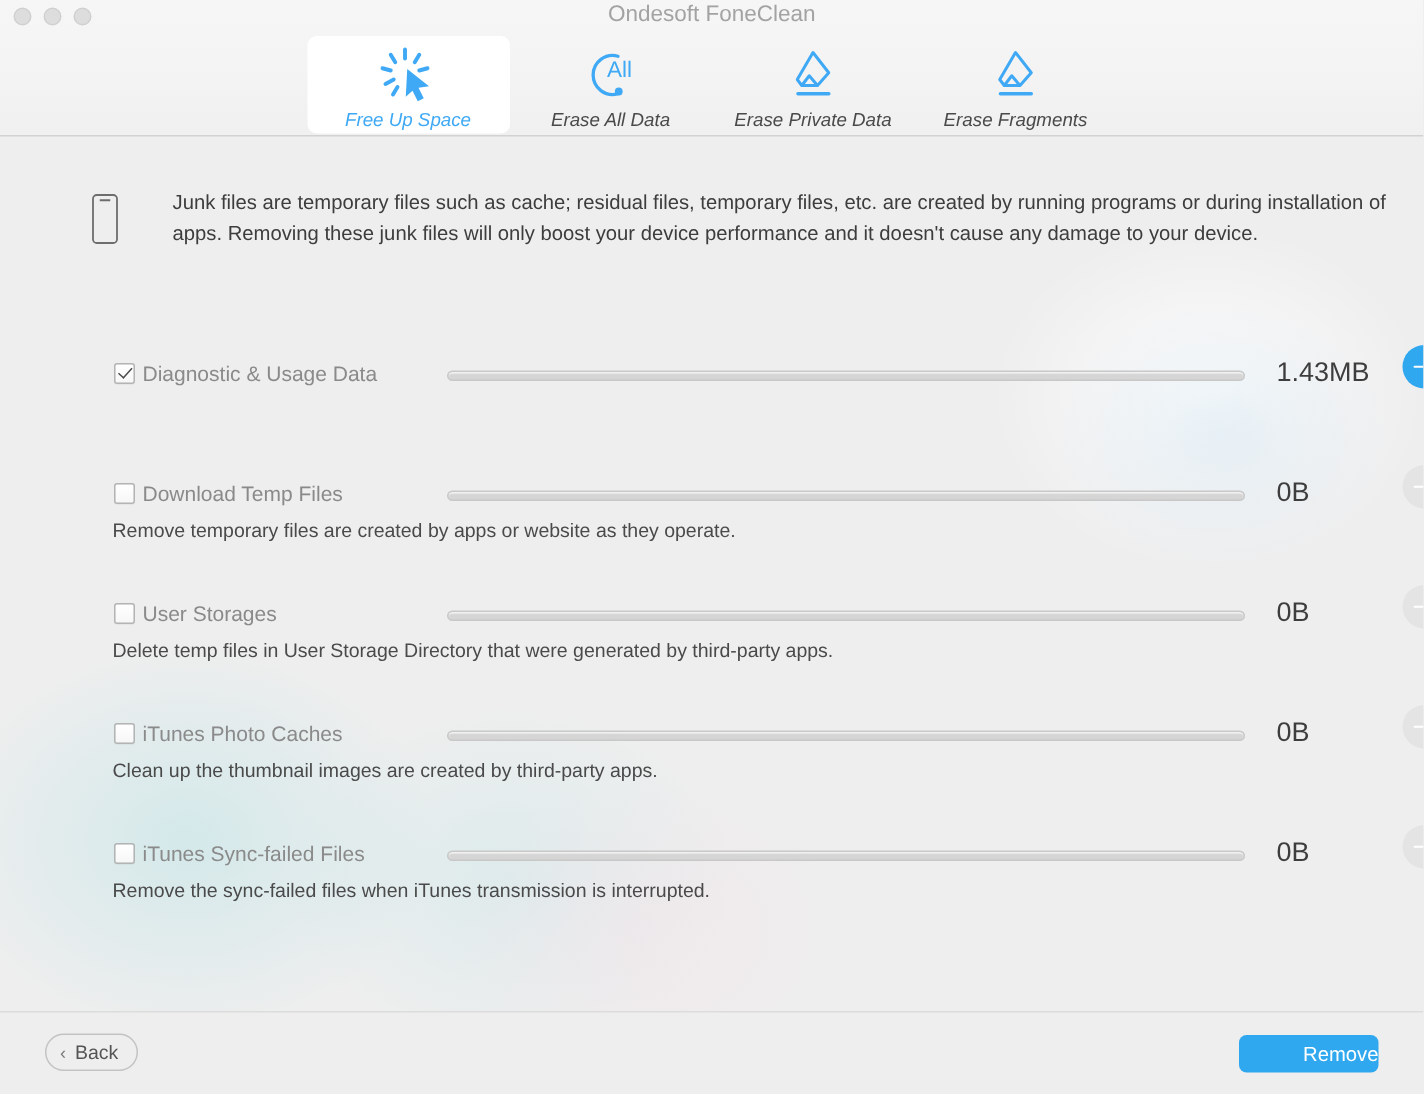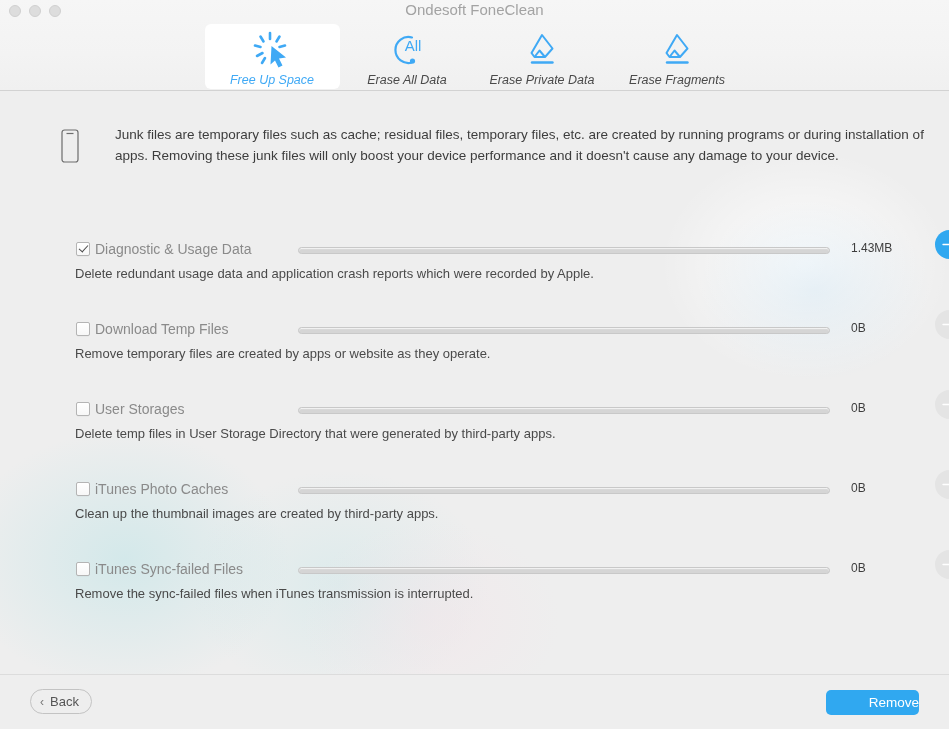--- a/index.html
+++ b/index.html
@@ -205,21 +205,21 @@
     left: 253px; top: 8px;
     width: 532px; height: 7px;
     border-radius: 4px;
     background: #d5d5d5;
     border: 0.5px solid #c8c8c8;
     box-shadow: inset 0 1px 1px rgba(255,255,255,0.75);
   }
   .size {
     position: absolute;
     left: 806px; top: -1px;
-    font-size: 12px;
+    font-size: 18px;
     color: #3d3d3d;
     line-height: 20px;
     white-space: nowrap;
   }
   .arrow-btn {
     position: absolute;
     left: 890px; top: -9px;
     width: 29px; height: 29px;
     border-radius: 50%;
     background: #30a8f0;
@@ -380,21 +380,20 @@
           <div class="row-title">Diagnostic &amp; Usage Data</div>
           <div class="track"></div>
           <div class="size">1.43MB</div>
           <div class="arrow-btn">
             <svg width="15" height="11" viewBox="0 0 15 11">
               <line x1="1" y1="5.5" x2="12.5" y2="5.5" stroke="#ffffff" stroke-width="1.3" stroke-linecap="round"></line>
               <polyline points="9,2 12.8,5.5 9,9" fill="none" stroke="#ffffff" stroke-width="1.3" stroke-linecap="round" stroke-linejoin="round"></polyline>
             </svg>
           </div>
         </div>
-        <div class="row-desc">Delete redundant usage data and application crash reports which were recorded by Apple.</div>
       </div>
 
       <div class="item-row">
         <div class="row-top">
           <div class="chk"></div>
           <div class="row-title">Download Temp Files</div>
           <div class="track"></div>
           <div class="size">0B</div>
           <div class="arrow-btn disabled">
             <svg width="15" height="11" viewBox="0 0 15 11">

